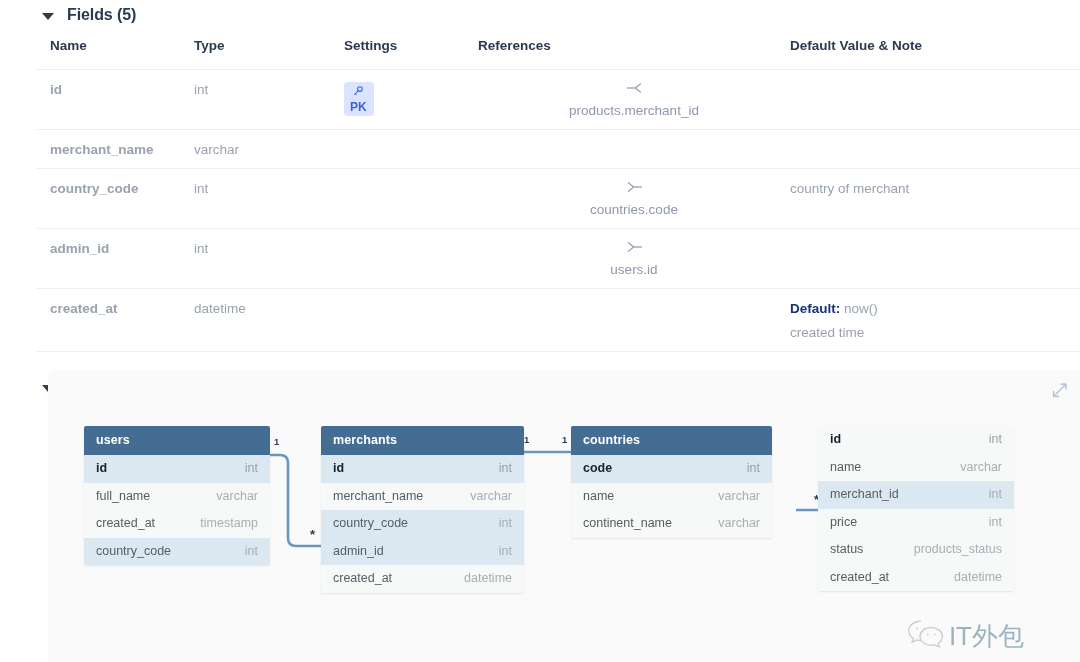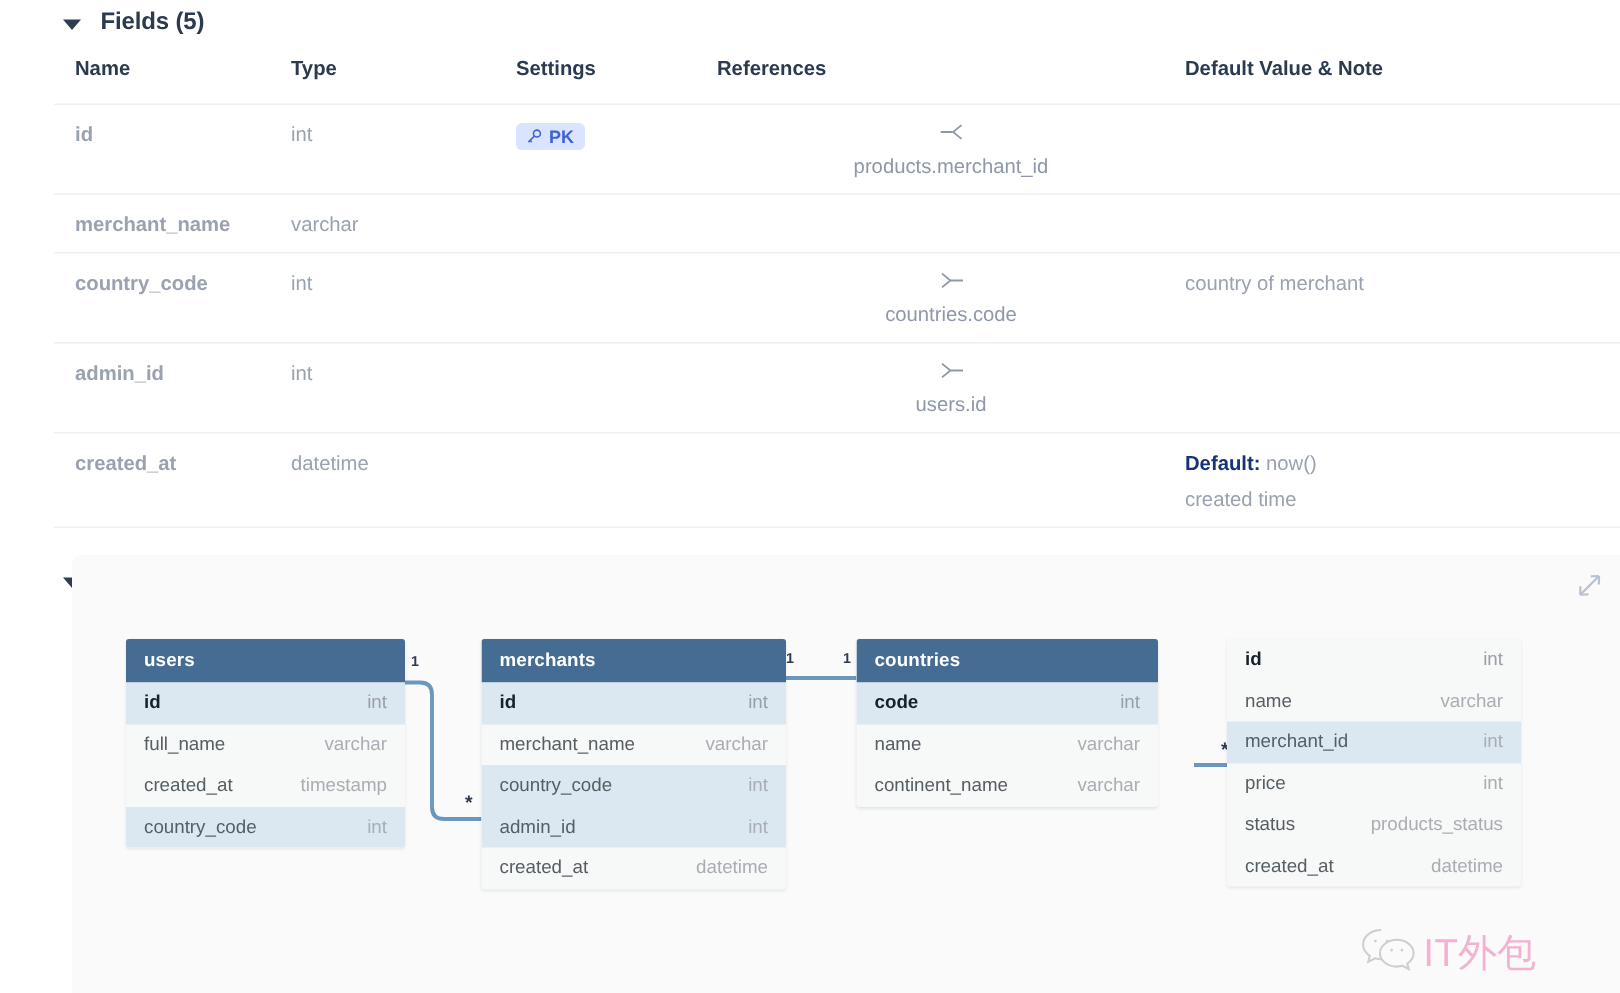--- a/index.html
+++ b/index.html
@@ -61,20 +61,21 @@
   td.f-name { color:#2b3a4f; font-weight:bold; }
   td.f-type { color:#9aa2af; }
 
   
   .pk-badge {
     display:inline-flex; align-items:center; gap:4px;
     background:#dbe4fe; color:#3d63d6;
     font-size:12px; font-weight:bold;
     border-radius:4px; padding:3px 7px 3px 6px;
     line-height:1;
+    flex-direction:column;
   }
   .pk-badge svg { display:block; }
 
   
   .ref-cell { display:flex; align-items:center; gap:9px; color:#8e97ab; font-size:13.5px;flex-direction:column; }
   .ref-cell svg { display:block; flex:none; }
   .ref-text { color:#8e97ab; }
 
   
   .def-default { font-size:13.5px; color:#9aa2af; }
@@ -126,21 +127,21 @@
     line-height:4px;
   }
 
   
   .watermark {
     position:absolute; right:8px; bottom:8px;
     display:flex; align-items:center; gap:4px;
     opacity:0.40;
   }
   .wm-text {
-    font-size:26px; color:#ec4899;
+    font-size:26px; color:#0c4a6e;
     font-family:"Liberation Sans", sans-serif;
   }
 </style>
 </head>
 <body>
 
 <div class="page">
 
   <div class="section-head" id="fields-head">
     <span class="caret"></span>

